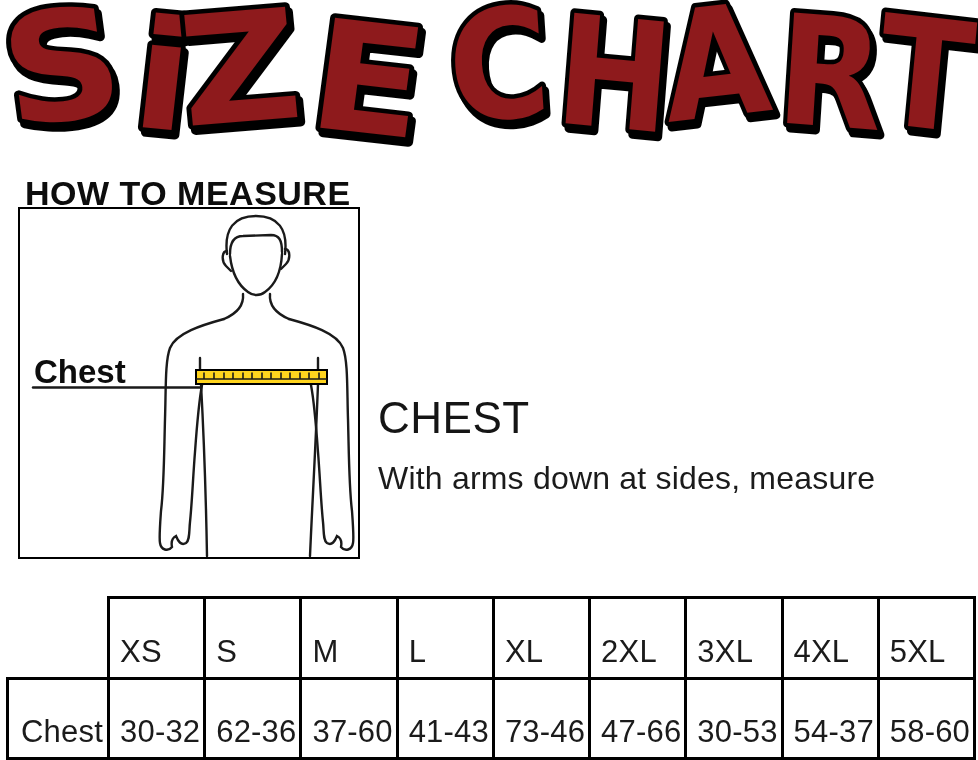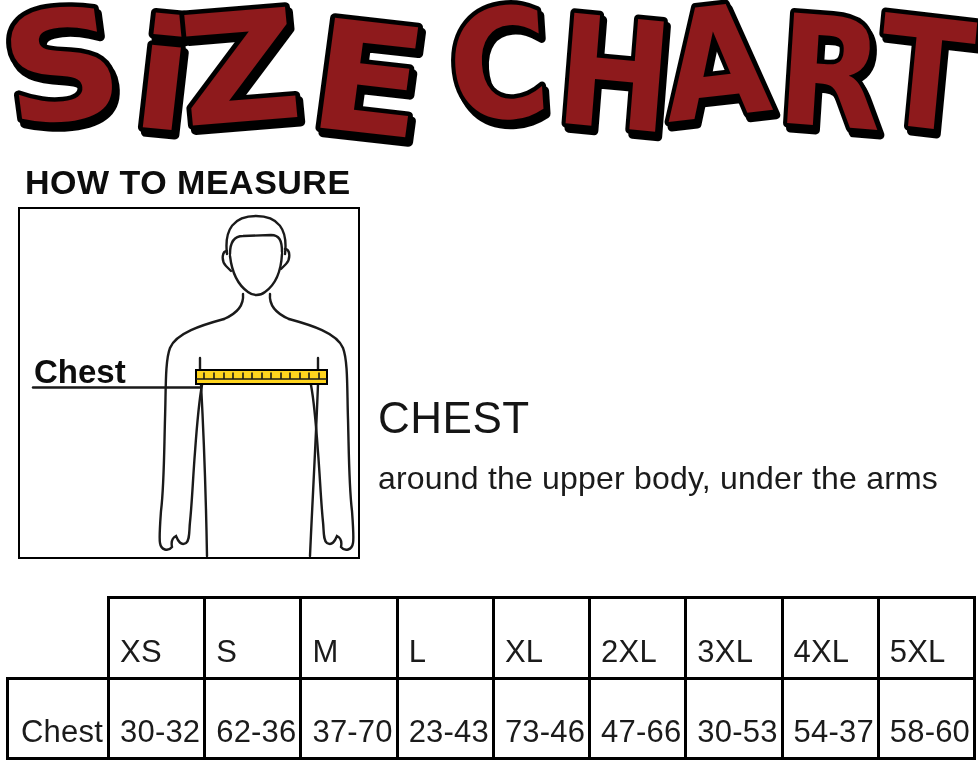--- a/index.html
+++ b/index.html
@@ -23,21 +23,21 @@
     font-weight: bold;
     font-size: 152px;
     stroke: #000;
     stroke-width: 9px;
     stroke-linejoin: round;
     paint-order: stroke;
   }
 
   
   #how-to-measure {
-    left: 25px; top: 163px;
+    left: 25px; top: 174px;
     font-size: 34px; font-weight: bold;
     letter-spacing: 0.5px;
     color: #0d0d0d;
     white-space: nowrap;
   }
 
   
   #figure-box {
     left: 18px; top: 207px;
     width: 338px; height: 348px;
@@ -144,21 +144,21 @@
         <line x1="299" y1="163.5" x2="299" y2="170"></line>
       </g>
     </g>
 
     <text id="chest-label-text" x="14" y="174">Chest</text>
   </svg>
 </div>
 
 <div id="chest-info" class="abs">
   <h2 id="chest-heading">CHEST</h2>
-  <div class="desc-line">around the upper body, under the arms</div>
+  <div class="desc-line">With arms down at sides, measure</div>
 </div>
 
 <table id="size-table" class="abs">
   <colgroup>
     <col style="width:101px">
     <col>
       <col>
       <col>
       <col>
       <col>
@@ -177,22 +177,22 @@
       <td>XL</td>
       <td>2XL</td>
       <td>3XL</td>
       <td>4XL</td>
       <td>5XL</td>
     </tr>
     <tr class="data-row">
       <td class="row-label">Chest</td>
       <td>30-32</td>
       <td>62-36</td>
-      <td>37-70</td>
-      <td>23-43</td>
+      <td>37-60</td>
+      <td>41-43</td>
       <td>73-46</td>
       <td>47-66</td>
       <td>30-53</td>
       <td>54-37</td>
       <td>58-60</td>
     </tr>
   </tbody>
 </table>
 
 </body></html>

